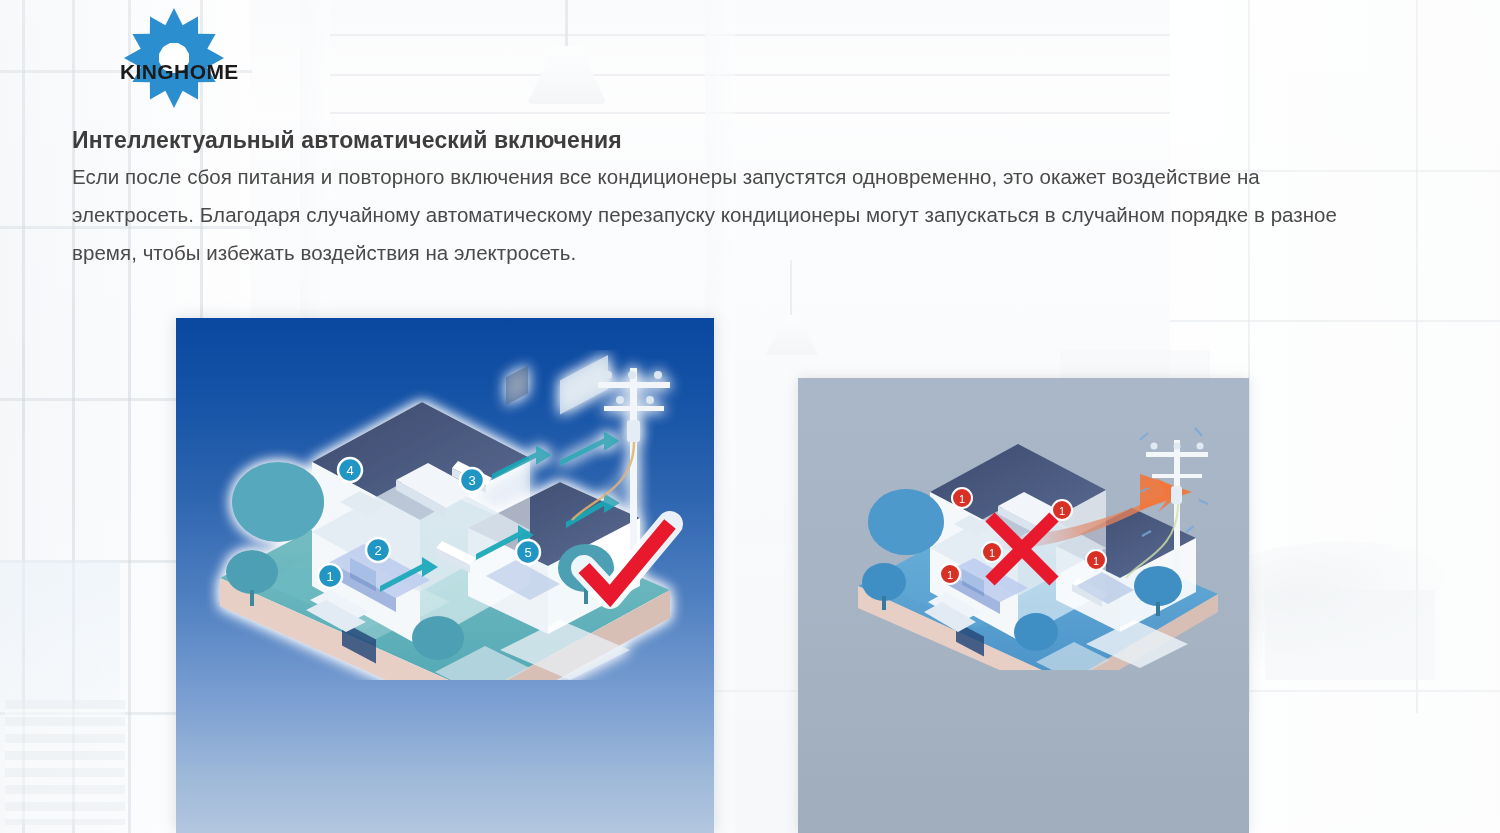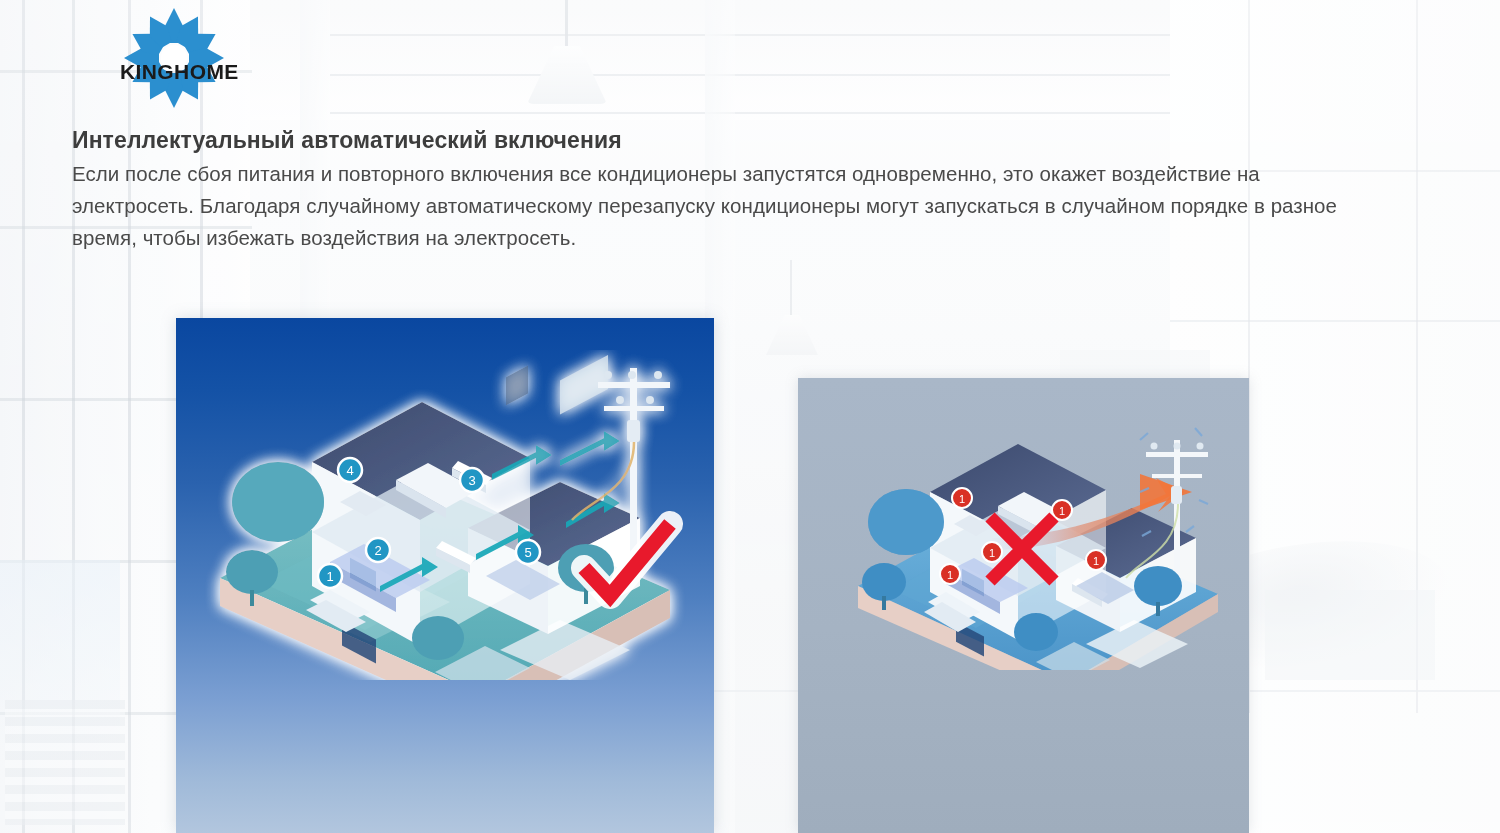--- a/index.html
+++ b/index.html
@@ -122,21 +122,21 @@
   }
 
   
   #headline {
     position:absolute; left:72px; top:127px;
     font-size:23px; font-weight:bold; color:#3d3d3d;
     letter-spacing:.1px;
   }
   #bodytext {
     position:absolute; left:72px; top:158px; width:1290px;
-    font-size:20.5px; color:#4a4a4a; line-height:32px;
+    font-size:20.5px; color:#4a4a4a; line-height:38px;
     letter-spacing:.05px;
   }
   #bodytext p { margin:0; }
 
   
   .card { position:absolute; overflow:hidden; }
 
   #card-good {
     left:176px; top:318px; width:538px; height:515px;
     background:linear-gradient(180deg,

